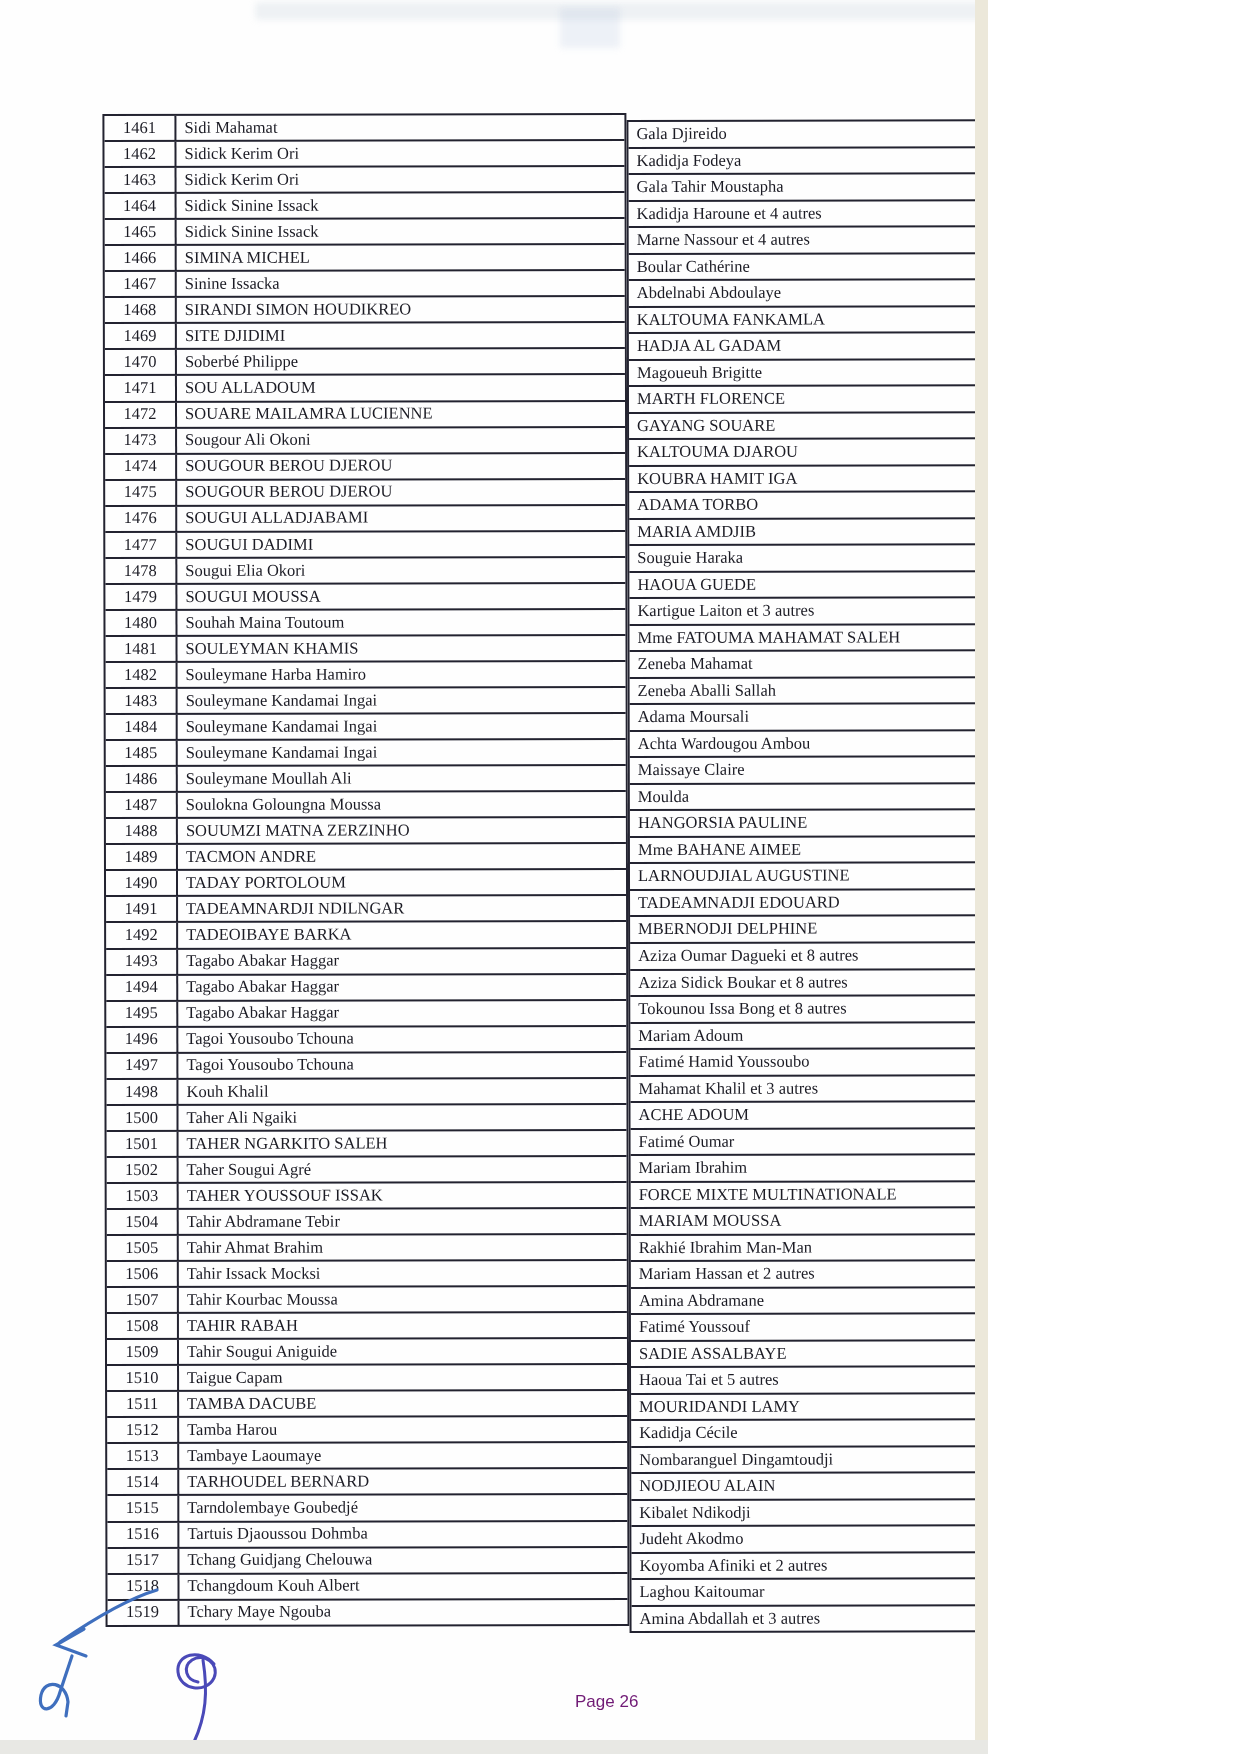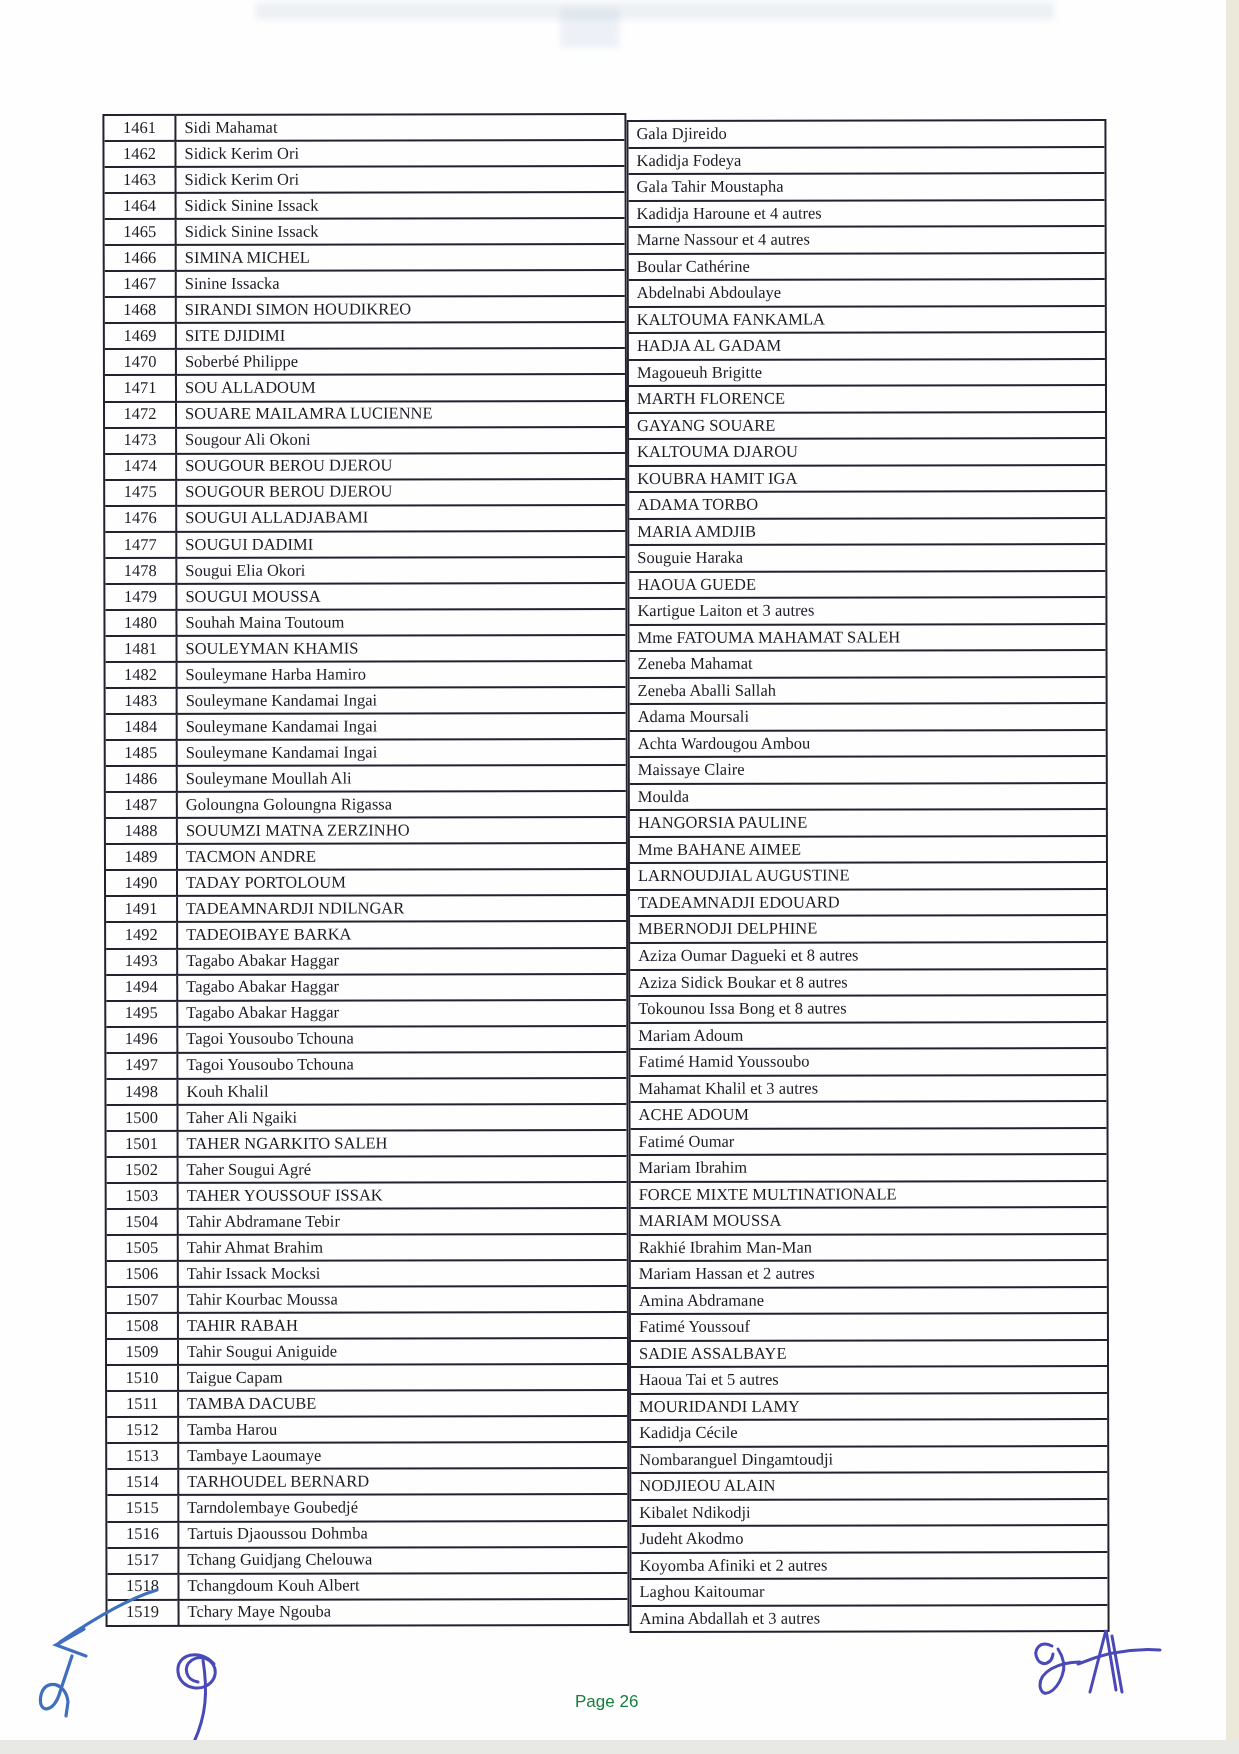--- a/index.html
+++ b/index.html
@@ -2,21 +2,21 @@
 <html><head>
 <meta charset="utf-8">
 <style>
   html, body {
     margin: 0;
     padding: 0;
     background: #ffffff;
   }
   .page {
     position: relative;
-    width: 1239px;
+    width: 988px;
     height: 1754px;
     background: #fefefe;
     overflow: hidden;
     font-family: "Liberation Serif", serif;
     color: #1b1b24;
   }
   
   .bleed {
     position: absolute;
     left: 255px; top: 2px;
@@ -96,21 +96,21 @@
   }
   .cname {
     flex: 1;
     padding-left: 8px;
   }
   .footer {
     position: absolute;
     left: 575px; top: 1692px;
     font-family: "Liberation Sans", sans-serif;
     font-size: 17px;
-    color: #15803d;
+    color: #701a75;
   }
   .sig {
     position: absolute;
     left: 0; top: 0;
     pointer-events: none;
   }
 </style>
 </head>
 <body>
 
@@ -220,21 +220,21 @@
         <div class="trow">
           <div class="cell num">1485</div>
           <div class="cell cname">Souleymane Kandamai Ingai</div>
         </div>
         <div class="trow">
           <div class="cell num">1486</div>
           <div class="cell cname">Souleymane Moullah Ali</div>
         </div>
         <div class="trow">
           <div class="cell num">1487</div>
-          <div class="cell cname">Goloungna Goloungna Rigassa</div>
+          <div class="cell cname">Soulokna Goloungna Moussa</div>
         </div>
         <div class="trow">
           <div class="cell num">1488</div>
           <div class="cell cname">SOUUMZI MATNA ZERZINHO</div>
         </div>
         <div class="trow">
           <div class="cell num">1489</div>
           <div class="cell cname">TACMON ANDRE</div>
         </div>
         <div class="trow">

